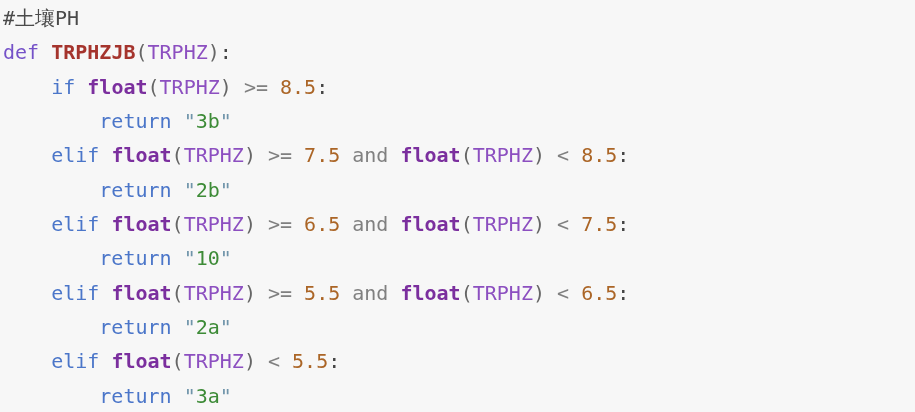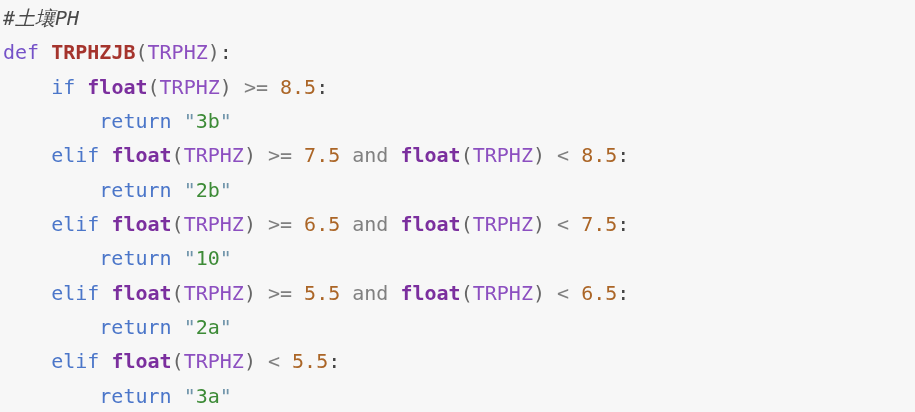--- a/index.html
+++ b/index.html
@@ -20,20 +20,20 @@
     font-family: "DejaVu Sans Mono", "Liberation Mono", monospace;
     font-size: 20px;
     line-height: 34.33px;
     white-space: pre;
     color: #333333;
   }
   .code-line {
     height: 34.33px;
     white-space: pre;
   }
-  .tok-com { font-style: italic; }
+  .tok-com { }
   .tok-fn  { font-weight: bold; }
   .tok-bi  { font-weight: bold; }
 </style>
 </head>
 <body>
 
 <div class="code-block" id="code-root" style="background: rgb(247, 247, 247);"><div class="code-line"><span class="tok-com" style="color: rgb(74, 74, 74);">#土壤PH</span></div><div class="code-line"><span class="tok-st" style="color: rgb(117, 82, 200);">def</span><span class="tok-pln" style="color: rgb(51, 51, 51);"> </span><span class="tok-fn" style="color: rgb(165, 52, 45);">TRPHZJB</span><span class="tok-pn" style="color: rgb(102, 102, 102);">(</span><span class="tok-vr" style="color: rgb(140, 79, 192);">TRPHZ</span><span class="tok-pn" style="color: rgb(102, 102, 102);">)</span><span class="tok-pu" style="color: rgb(68, 68, 68);">:</span></div><div class="code-line"><span class="tok-pln" style="color: rgb(51, 51, 51);">    </span><span class="tok-kw" style="color: rgb(75, 118, 201);">if</span><span class="tok-pln" style="color: rgb(51, 51, 51);"> </span><span class="tok-bi" style="color: rgb(123, 47, 158);">float</span><span class="tok-pn" style="color: rgb(102, 102, 102);">(</span><span class="tok-vr" style="color: rgb(140, 79, 192);">TRPHZ</span><span class="tok-pn" style="color: rgb(102, 102, 102);">)</span><span class="tok-pln" style="color: rgb(51, 51, 51);"> </span><span class="tok-op" style="color: rgb(128, 128, 128);">&gt;=</span><span class="tok-pln" style="color: rgb(51, 51, 51);"> </span><span class="tok-num" style="color: rgb(171, 101, 38);">8.5</span><span class="tok-pu" style="color: rgb(68, 68, 68);">:</span></div><div class="code-line"><span class="tok-pln" style="color: rgb(51, 51, 51);">        </span><span class="tok-kw" style="color: rgb(75, 118, 201);">return</span><span class="tok-pln" style="color: rgb(51, 51, 51);"> </span><span class="tok-sq" style="color: rgb(111, 148, 170);">"</span><span class="tok-str" style="color: rgb(61, 139, 55);">3b</span><span class="tok-sq" style="color: rgb(111, 148, 170);">"</span></div><div class="code-line"><span class="tok-pln" style="color: rgb(51, 51, 51);">    </span><span class="tok-kw" style="color: rgb(75, 118, 201);">elif</span><span class="tok-pln" style="color: rgb(51, 51, 51);"> </span><span class="tok-bi" style="color: rgb(123, 47, 158);">float</span><span class="tok-pn" style="color: rgb(102, 102, 102);">(</span><span class="tok-vr" style="color: rgb(140, 79, 192);">TRPHZ</span><span class="tok-pn" style="color: rgb(102, 102, 102);">)</span><span class="tok-pln" style="color: rgb(51, 51, 51);"> </span><span class="tok-op" style="color: rgb(128, 128, 128);">&gt;=</span><span class="tok-pln" style="color: rgb(51, 51, 51);"> </span><span class="tok-num" style="color: rgb(171, 101, 38);">7.5</span><span class="tok-pln" style="color: rgb(51, 51, 51);"> </span><span class="tok-op" style="color: rgb(128, 128, 128);">and</span><span class="tok-pln" style="color: rgb(51, 51, 51);"> </span><span class="tok-bi" style="color: rgb(123, 47, 158);">float</span><span class="tok-pn" style="color: rgb(102, 102, 102);">(</span><span class="tok-vr" style="color: rgb(140, 79, 192);">TRPHZ</span><span class="tok-pn" style="color: rgb(102, 102, 102);">)</span><span class="tok-pln" style="color: rgb(51, 51, 51);"> </span><span class="tok-op" style="color: rgb(128, 128, 128);">&lt;</span><span class="tok-pln" style="color: rgb(51, 51, 51);"> </span><span class="tok-num" style="color: rgb(171, 101, 38);">8.5</span><span class="tok-pu" style="color: rgb(68, 68, 68);">:</span></div><div class="code-line"><span class="tok-pln" style="color: rgb(51, 51, 51);">        </span><span class="tok-kw" style="color: rgb(75, 118, 201);">return</span><span class="tok-pln" style="color: rgb(51, 51, 51);"> </span><span class="tok-sq" style="color: rgb(111, 148, 170);">"</span><span class="tok-str" style="color: rgb(61, 139, 55);">2b</span><span class="tok-sq" style="color: rgb(111, 148, 170);">"</span></div><div class="code-line"><span class="tok-pln" style="color: rgb(51, 51, 51);">    </span><span class="tok-kw" style="color: rgb(75, 118, 201);">elif</span><span class="tok-pln" style="color: rgb(51, 51, 51);"> </span><span class="tok-bi" style="color: rgb(123, 47, 158);">float</span><span class="tok-pn" style="color: rgb(102, 102, 102);">(</span><span class="tok-vr" style="color: rgb(140, 79, 192);">TRPHZ</span><span class="tok-pn" style="color: rgb(102, 102, 102);">)</span><span class="tok-pln" style="color: rgb(51, 51, 51);"> </span><span class="tok-op" style="color: rgb(128, 128, 128);">&gt;=</span><span class="tok-pln" style="color: rgb(51, 51, 51);"> </span><span class="tok-num" style="color: rgb(171, 101, 38);">6.5</span><span class="tok-pln" style="color: rgb(51, 51, 51);"> </span><span class="tok-op" style="color: rgb(128, 128, 128);">and</span><span class="tok-pln" style="color: rgb(51, 51, 51);"> </span><span class="tok-bi" style="color: rgb(123, 47, 158);">float</span><span class="tok-pn" style="color: rgb(102, 102, 102);">(</span><span class="tok-vr" style="color: rgb(140, 79, 192);">TRPHZ</span><span class="tok-pn" style="color: rgb(102, 102, 102);">)</span><span class="tok-pln" style="color: rgb(51, 51, 51);"> </span><span class="tok-op" style="color: rgb(128, 128, 128);">&lt;</span><span class="tok-pln" style="color: rgb(51, 51, 51);"> </span><span class="tok-num" style="color: rgb(171, 101, 38);">7.5</span><span class="tok-pu" style="color: rgb(68, 68, 68);">:</span></div><div class="code-line"><span class="tok-pln" style="color: rgb(51, 51, 51);">        </span><span class="tok-kw" style="color: rgb(75, 118, 201);">return</span><span class="tok-pln" style="color: rgb(51, 51, 51);"> </span><span class="tok-sq" style="color: rgb(111, 148, 170);">"</span><span class="tok-str" style="color: rgb(61, 139, 55);">10</span><span class="tok-sq" style="color: rgb(111, 148, 170);">"</span></div><div class="code-line"><span class="tok-pln" style="color: rgb(51, 51, 51);">    </span><span class="tok-kw" style="color: rgb(75, 118, 201);">elif</span><span class="tok-pln" style="color: rgb(51, 51, 51);"> </span><span class="tok-bi" style="color: rgb(123, 47, 158);">float</span><span class="tok-pn" style="color: rgb(102, 102, 102);">(</span><span class="tok-vr" style="color: rgb(140, 79, 192);">TRPHZ</span><span class="tok-pn" style="color: rgb(102, 102, 102);">)</span><span class="tok-pln" style="color: rgb(51, 51, 51);"> </span><span class="tok-op" style="color: rgb(128, 128, 128);">&gt;=</span><span class="tok-pln" style="color: rgb(51, 51, 51);"> </span><span class="tok-num" style="color: rgb(171, 101, 38);">5.5</span><span class="tok-pln" style="color: rgb(51, 51, 51);"> </span><span class="tok-op" style="color: rgb(128, 128, 128);">and</span><span class="tok-pln" style="color: rgb(51, 51, 51);"> </span><span class="tok-bi" style="color: rgb(123, 47, 158);">float</span><span class="tok-pn" style="color: rgb(102, 102, 102);">(</span><span class="tok-vr" style="color: rgb(140, 79, 192);">TRPHZ</span><span class="tok-pn" style="color: rgb(102, 102, 102);">)</span><span class="tok-pln" style="color: rgb(51, 51, 51);"> </span><span class="tok-op" style="color: rgb(128, 128, 128);">&lt;</span><span class="tok-pln" style="color: rgb(51, 51, 51);"> </span><span class="tok-num" style="color: rgb(171, 101, 38);">6.5</span><span class="tok-pu" style="color: rgb(68, 68, 68);">:</span></div><div class="code-line"><span class="tok-pln" style="color: rgb(51, 51, 51);">        </span><span class="tok-kw" style="color: rgb(75, 118, 201);">return</span><span class="tok-pln" style="color: rgb(51, 51, 51);"> </span><span class="tok-sq" style="color: rgb(111, 148, 170);">"</span><span class="tok-str" style="color: rgb(61, 139, 55);">2a</span><span class="tok-sq" style="color: rgb(111, 148, 170);">"</span></div><div class="code-line"><span class="tok-pln" style="color: rgb(51, 51, 51);">    </span><span class="tok-kw" style="color: rgb(75, 118, 201);">elif</span><span class="tok-pln" style="color: rgb(51, 51, 51);"> </span><span class="tok-bi" style="color: rgb(123, 47, 158);">float</span><span class="tok-pn" style="color: rgb(102, 102, 102);">(</span><span class="tok-vr" style="color: rgb(140, 79, 192);">TRPHZ</span><span class="tok-pn" style="color: rgb(102, 102, 102);">)</span><span class="tok-pln" style="color: rgb(51, 51, 51);"> </span><span class="tok-op" style="color: rgb(128, 128, 128);">&lt;</span><span class="tok-pln" style="color: rgb(51, 51, 51);"> </span><span class="tok-num" style="color: rgb(171, 101, 38);">5.5</span><span class="tok-pu" style="color: rgb(68, 68, 68);">:</span></div><div class="code-line"><span class="tok-pln" style="color: rgb(51, 51, 51);">        </span><span class="tok-kw" style="color: rgb(75, 118, 201);">return</span><span class="tok-pln" style="color: rgb(51, 51, 51);"> </span><span class="tok-sq" style="color: rgb(111, 148, 170);">"</span><span class="tok-str" style="color: rgb(61, 139, 55);">3a</span><span class="tok-sq" style="color: rgb(111, 148, 170);">"</span></div></div>
 
 </body></html>

